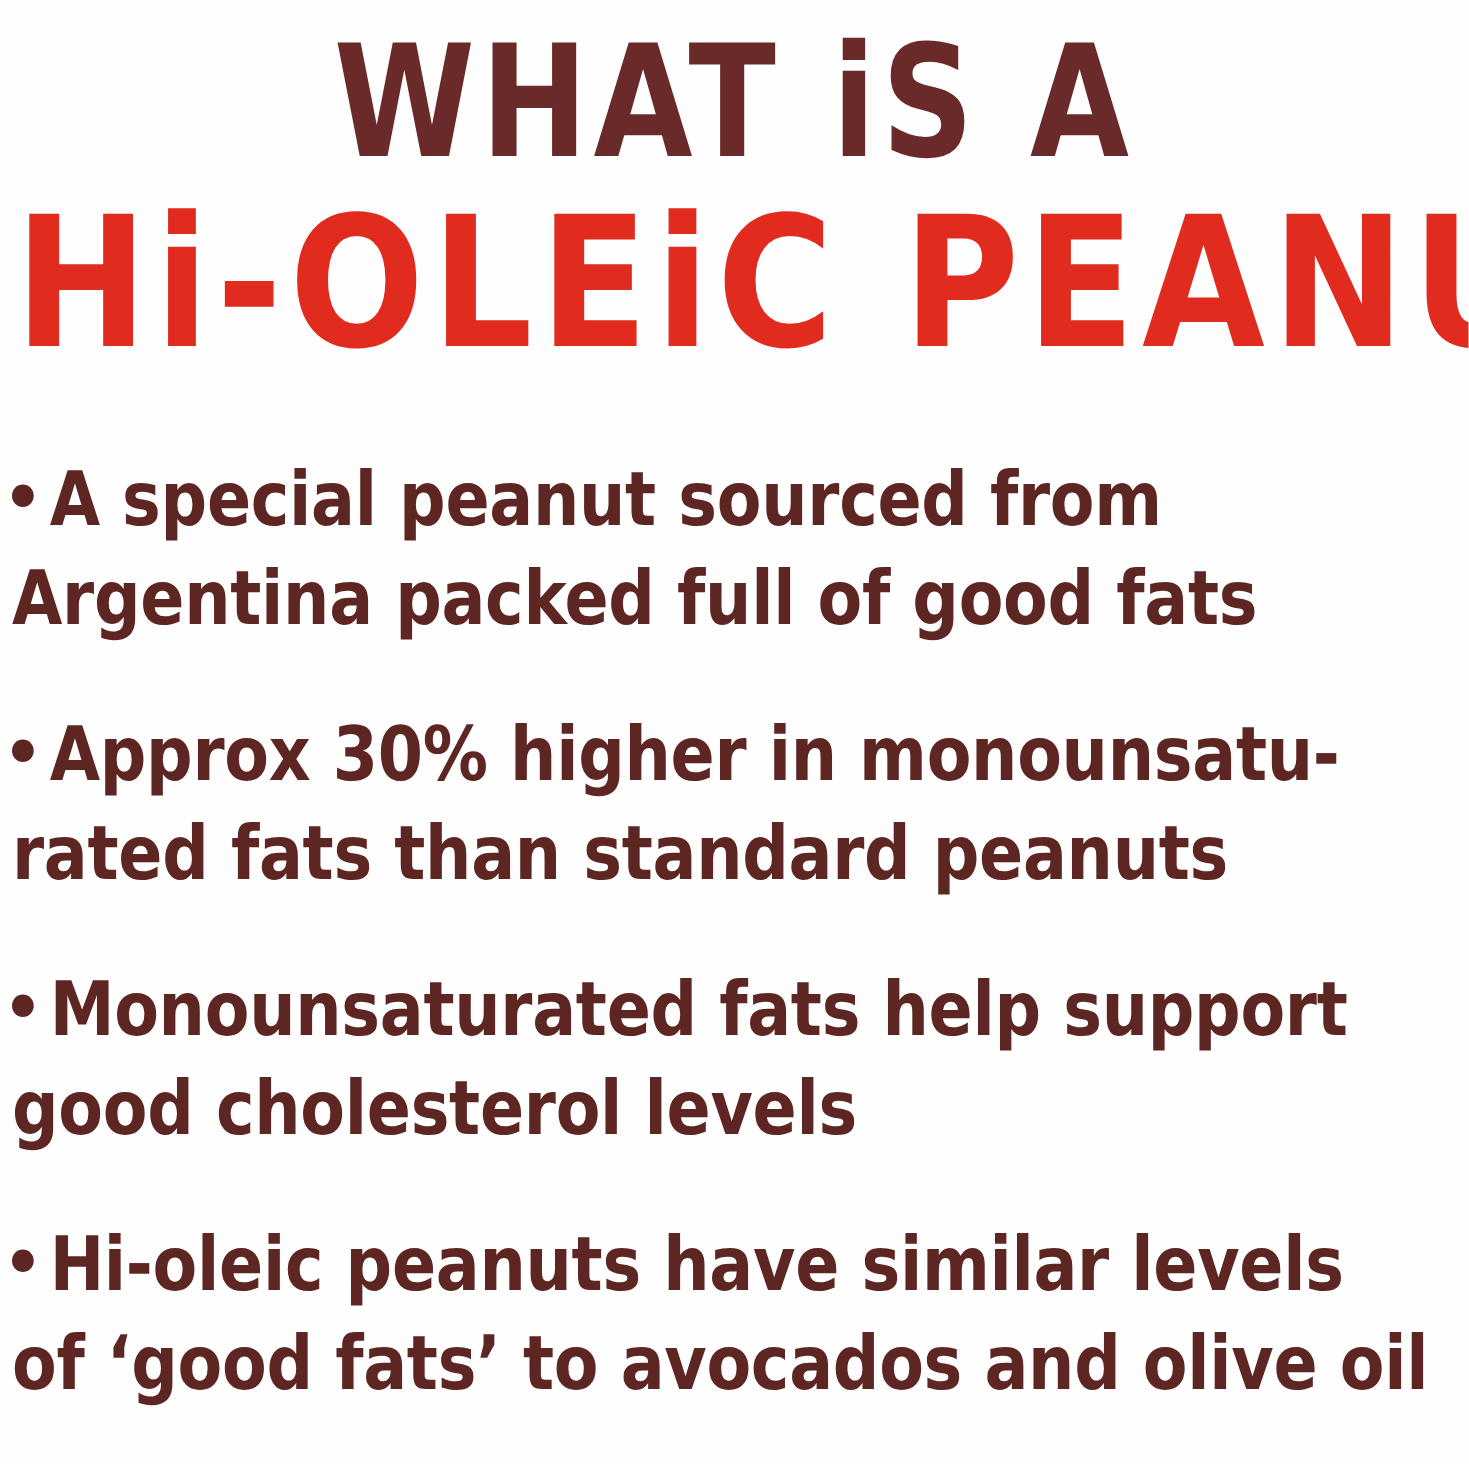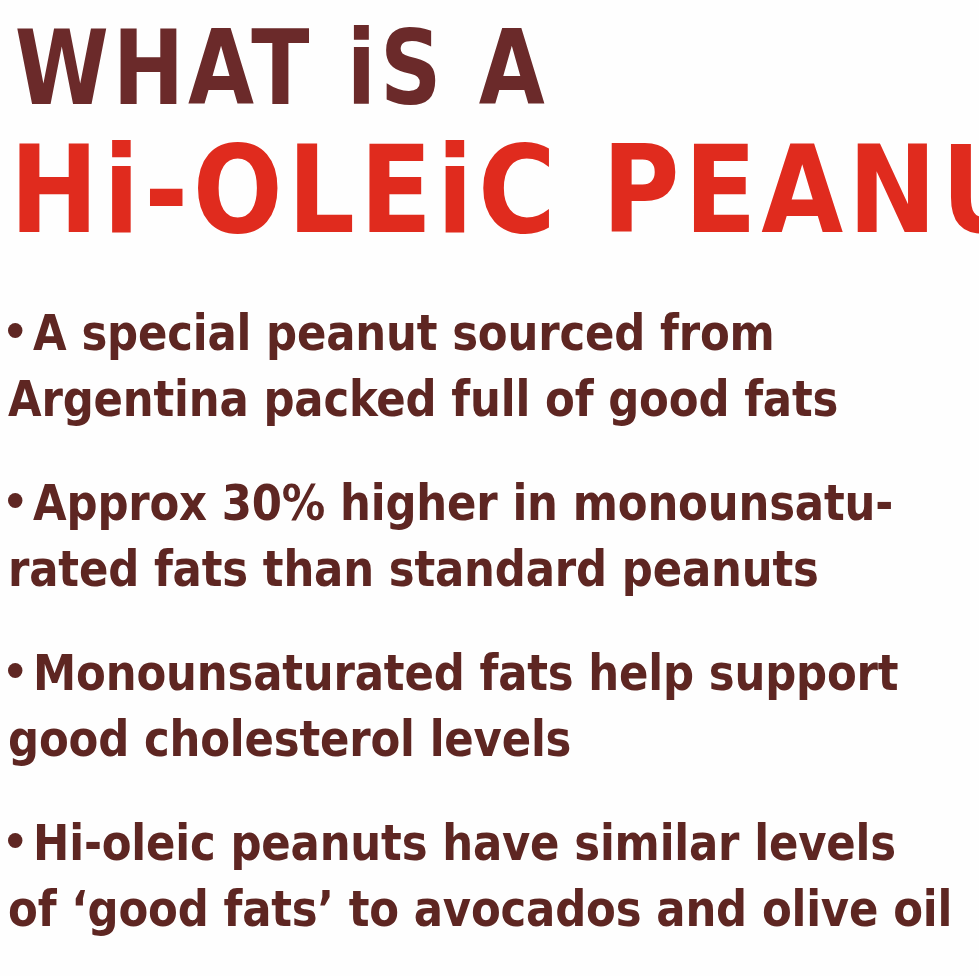--- a/index.html
+++ b/index.html
@@ -22,20 +22,21 @@
     background: #FEFEFE;
     box-sizing: border-box;
   }
 
   
   .heading {
     position: absolute;
     top: 0;
     left: 0;
     width: 979px;
+    text-align: center;
   }
 
   .heading-line {
     display: block;
     white-space: nowrap;
     font-family: "DejaVu Sans", sans-serif;
     font-weight: bold;
     letter-spacing: 0.045em;
   }
 

